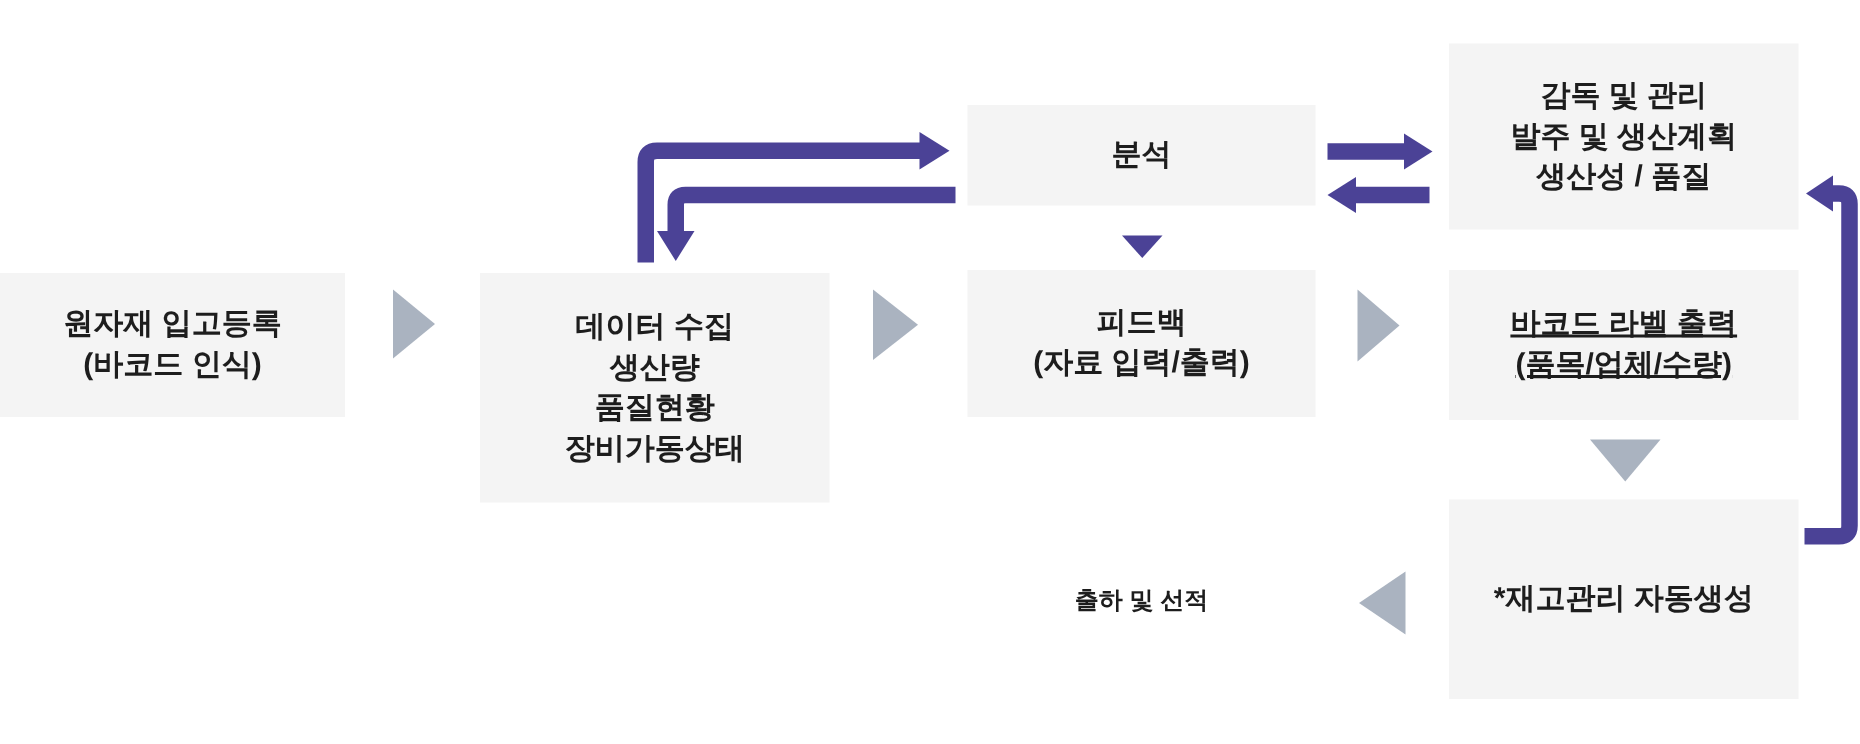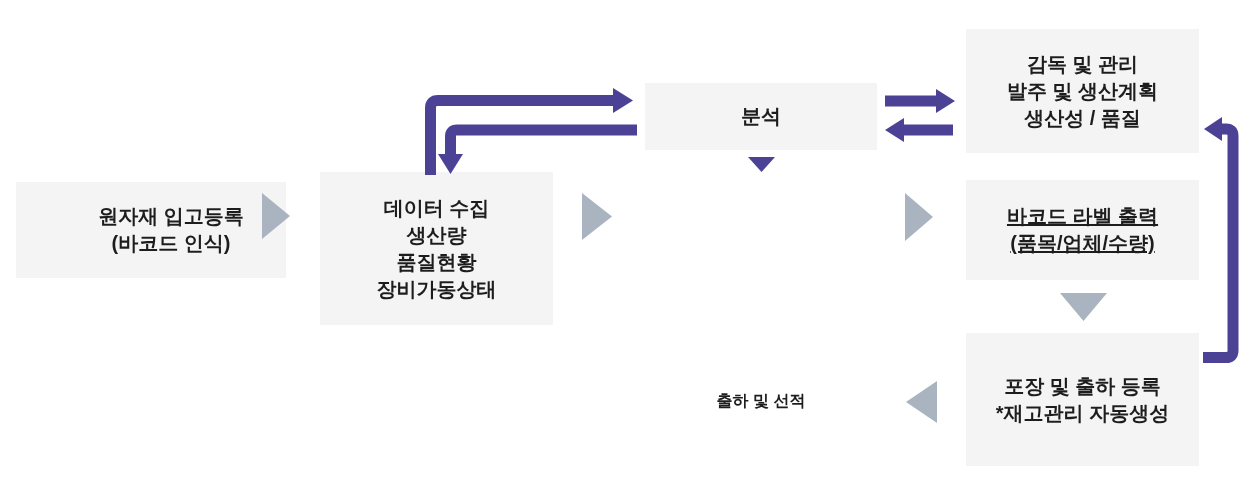--- a/index.html
+++ b/index.html
@@ -6,23 +6,23 @@
   .canvas{
     position:relative;width:1240px;height:496px;background:#ffffff;overflow:hidden;
     font-family:"Liberation Sans", sans-serif;
   }
   .box{
     position:absolute;background:#f4f4f4;
     display:flex;flex-direction:column;justify-content:center;align-items:center;
     text-align:center;color:#1d1d1d;font-size:20px;font-weight:700;line-height:27px;
   }
   .box .line{display:block;white-space:nowrap;}
-  #box-raw      {left:16px;   top:182px; width:230px; height:96px;padding-left:40px;}
-  #box-collect  {left:320px; top:172px; width:233px; height:153px;}
-  #box-analysis {left:645px; top:83px;  width:232px; height:67px;justify-content:center;}
+  #box-raw      {left:0px;   top:182px; width:230px; height:96px;}
+  #box-collect  {left:320px; top:182px; width:233px; height:153px;}
+  #box-analysis {left:645px; top:70px;  width:232px; height:67px;justify-content:center;}
   #box-feedback {left:645px; top:180px; width:232px; height:98px;}
   #box-superv   {left:966px; top:29px;  width:233px; height:124px;}
   #box-barcode  {left:966px; top:180px; width:233px; height:100px;text-decoration:underline;}
   #box-packing  {left:966px; top:333px; width:233px; height:133px;}
   .floating-label{
     position:absolute;left:645px;top:387px;width:232px;
     text-align:center;color:#1d1d1d;font-size:16px;font-weight:700;line-height:27px;
   }
   svg.overlay{position:absolute;left:0;top:0;width:1240px;height:496px;pointer-events:none;}
 </style>
@@ -40,34 +40,37 @@
     <span class="line">데이터 수집</span>
     <span class="line">생산량</span>
     <span class="line">품질현황</span>
     <span class="line">장비가동상태</span>
   </div>
 
   <div class="box" id="box-analysis">
     <span class="line">분석</span>
   </div>
 
+  <div class="box" id="box-feedback">
+    <span class="line">피드백</span>
+    <span class="line">(자료 입력/출력)</span>
+  </div>
 
   <div class="box" id="box-superv">
     <span class="line">감독 및 관리</span>
     <span class="line">발주 및 생산계획</span>
     <span class="line">생산성 / 품질</span>
   </div>
 
   <div class="box" id="box-barcode">
     <span class="line">바코드 라벨 출력</span>
     <span class="line">(품목/업체/수량)</span>
   </div>
 
   <div class="box" id="box-packing">
-    <span class="line">포장 및 출하 등록</span>
     <span class="line">*재고관리 자동생성</span>
   </div>
 
   <div class="floating-label">출하 및 선적</div>
 
   <svg class="overlay" viewBox="0 0 1240 496">
 
     <polygon points="262,193 262,239 290,216" fill="#aab3c0"></polygon>
     <polygon points="582,193 582,240 612,216.5" fill="#aab3c0"></polygon>
     <polygon points="905,193 905,241 933,217" fill="#aab3c0"></polygon>

